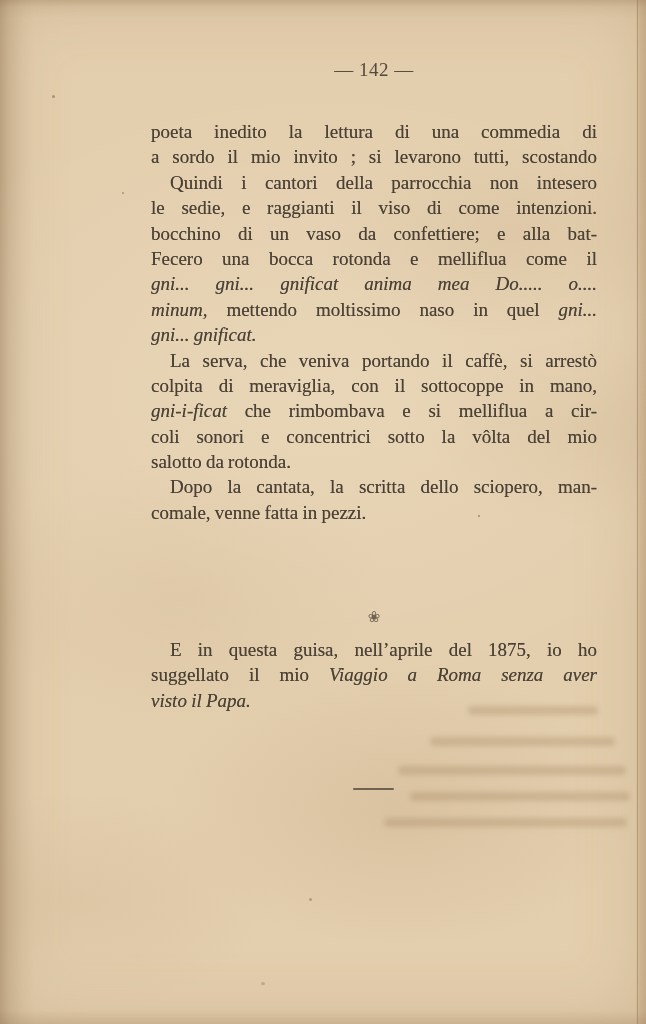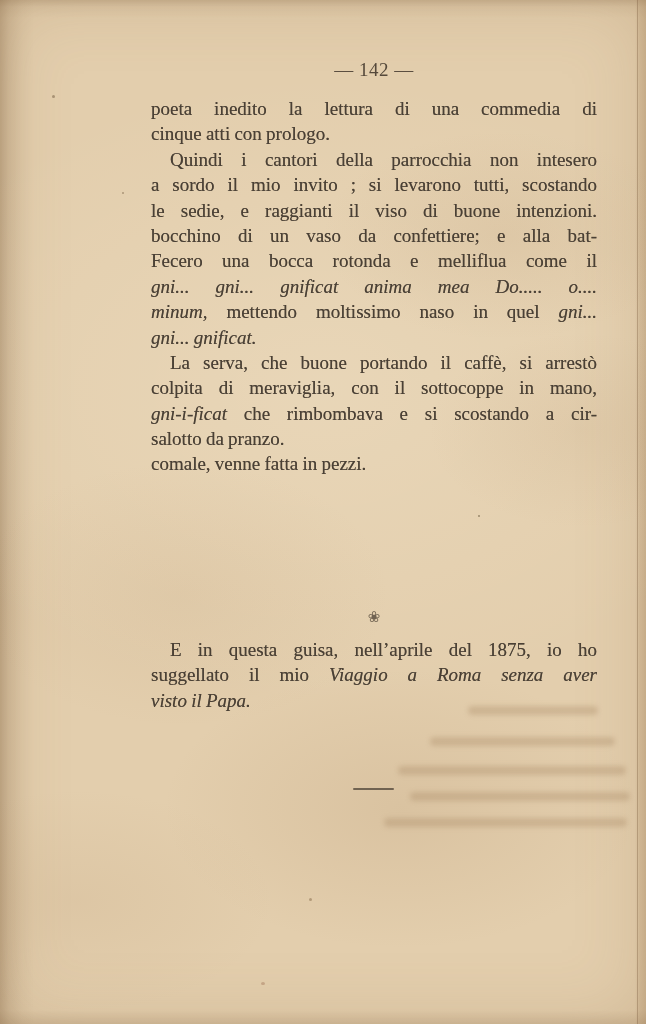--- a/index.html
+++ b/index.html
@@ -43,21 +43,21 @@
     position:absolute;left:151px;top:59px;width:446px;
     text-align:center;font-size:19px;color:var(--ink-light,#55493b);
     letter-spacing:.5px;
   }
   .block{
     position:absolute;left:151px;width:446px;
     font-size:19px;line-height:25.4px;
     text-shadow:0 0 .5px rgba(74,64,53,.65);
     word-spacing:-.5px;
   }
-  .b1{top:96px;}
+  .b1{top:119px;}
   .b2{top:637px;}
   .line{height:25.4px;text-align:left;}
   .line.j{text-align:justify;text-align-last:justify;}
   .line.ind{padding-left:19px;}
   .it{font-style:italic;text-align:center;}
   .ro{font-style:normal;}
   .ornament{
     position:absolute;left:151px;top:605px;width:446px;
     text-align:center;font-size:15px;line-height:24px;
     font-family:"DejaVu Sans",sans-serif;color:var(--ink-light,#55493b);
@@ -89,33 +89,34 @@
 <body>
 
 <div class="page">
   <div class="mottle"></div>
   <div class="page-edge-line"></div>
 
   <div class="header">— 142 —</div>
 
   <div class="block b1" id="block1">
       <div class="line j"><span class="ro">poeta inedito la lettura di una commedia di</span></div>
-      <div class="line"><span class="ro">cinque atti con prologo.</span></div>
+      <div class="line j"><span class="ro">a sordo il mio invito ; si levarono tutti, scostando</span></div>
       <div class="line j ind"><span class="ro">Quindi i cantori della parrocchia non intesero</span></div>
-      <div class="line j"><span class="ro">a sordo il mio invito ; si levarono tutti, scostando</span></div>
-      <div class="line j"><span class="ro">le sedie, e raggianti il viso di buone intenzioni.</span></div>
+      <div class="line j"><span class="ro">le sedie, e raggianti il viso di come intenzioni.</span></div>
       <div class="line j"><span class="ro">bocchino di un vaso da confettiere; e alla bat-</span></div>
       <div class="line j"><span class="ro">Fecero una bocca rotonda e melliflua come il</span></div>
       <div class="line j"><span class="it">gni... gni... gnificat anima mea Do..... o....</span></div>
       <div class="line j"><span class="it">minum,</span><span class="ro"> mettendo moltissimo naso in quel </span><span class="it">gni...</span></div>
       <div class="line"><span class="it">gni... gnificat.</span></div>
-      <div class="line j ind"><span class="ro">La serva, che buone portando il caffè, si arrestò</span></div>
+      <div class="line j ind"><span class="ro">La serva, che veniva portando il caffè, si arrestò</span></div>
       <div class="line j"><span class="ro">colpita di meraviglia, con il sottocoppe in mano,</span></div>
-      <div class="line j"><span class="it">gni-i-ficat</span><span class="ro"> che rimbombava e si scostando a cir-</span></div>
-      <div class="line"><span class="ro">salotto da pranzo.</span></div>
+      <div class="line j"><span class="it">gni-i-ficat</span><span class="ro"> che rimbombava e si melliflua a cir-</span></div>
+      <div class="line j"><span class="ro">coli sonori e concentrici sotto la vôlta del mio</span></div>
+      <div class="line"><span class="ro">salotto da rotonda.</span></div>
+      <div class="line j ind"><span class="ro">Dopo la cantata, la scritta dello sciopero, man-</span></div>
       <div class="line"><span class="ro">comale, venne fatta in pezzi.</span></div>
     </div>
 
   <div class="ornament">❀</div>
 
   <div class="block b2" id="block2">
       <div class="line j ind"><span class="ro">E in questa guisa, nell’aprile del 1875, io ho</span></div>
       <div class="line j"><span class="ro">suggellato il mio </span><span class="it">Viaggio a Roma senza aver</span></div>
       <div class="line"><span class="it">visto il Papa.</span></div>
     </div>

